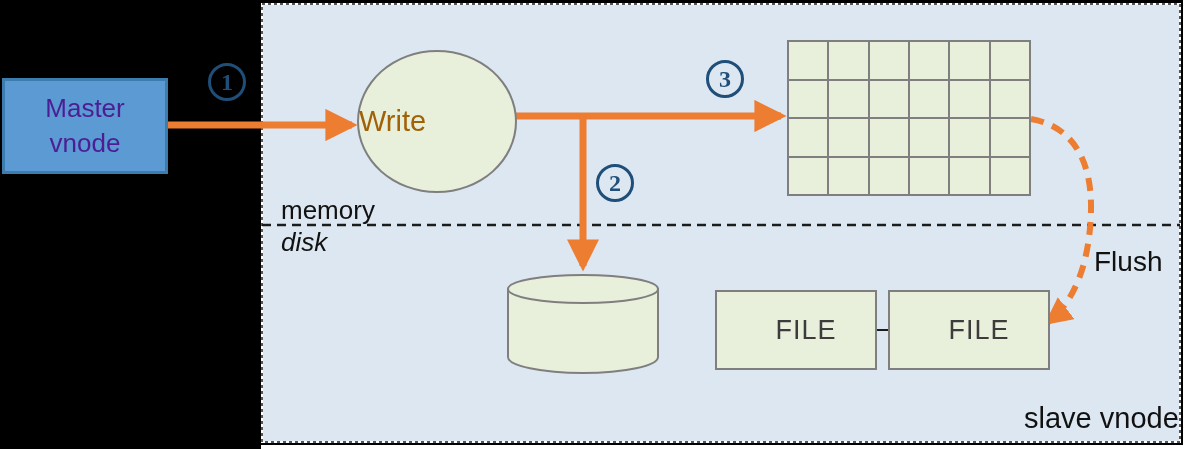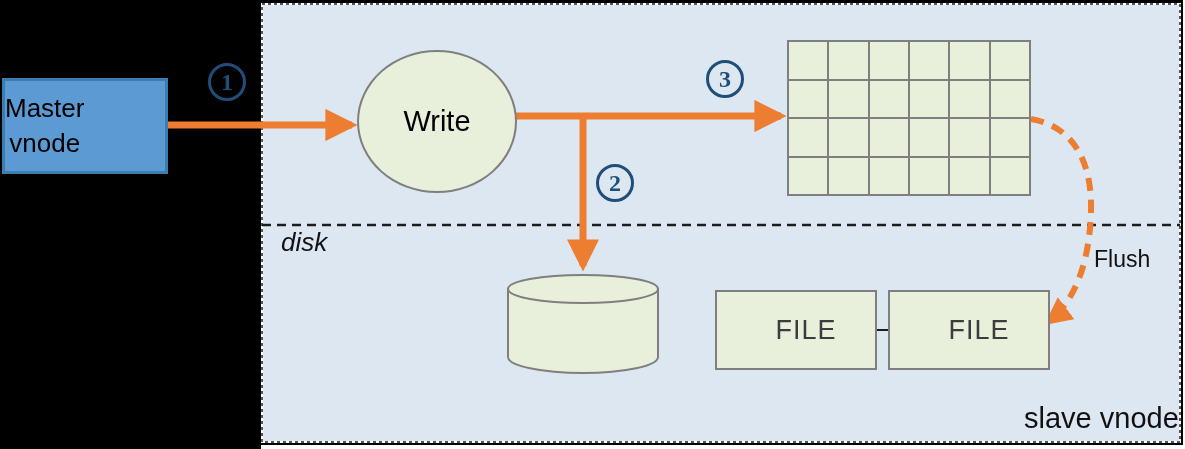--- a/index.html
+++ b/index.html
@@ -36,32 +36,32 @@
   .arrowhead{fill:var(--arrow-orange,#ed7d31);}
   .divider{stroke:#1c1c1c;stroke-width:2.5;stroke-dasharray:9 6;fill:none;}
   .thinline{stroke:#1c1c1c;stroke-width:2;fill:none;}
   .shape-fill{fill:var(--node-fill,#e8efda);stroke:var(--node-border,#7f7f7f);stroke-width:2;}
 
   
   .master-box{
     position:absolute;left:2px;top:78px;width:160px;height:90px;
     background:var(--master-fill,#5b9ad2);
     border:3px solid var(--master-border,#3b7dae);
-    display:flex;align-items:center;
-    color:#000000;font-size:26px;line-height:1.35;text-align:center;
+    display:flex;align-items:center;justify-content:center;
+    color:#4c1d95;font-size:26px;line-height:1.35;text-align:center;
     white-space:pre-line;
   }
   
   .write-ellipse{
     position:absolute;left:357px;top:50px;width:156px;height:139px;
     background:var(--node-fill,#e8efda);
     border:2px solid var(--node-border,#7f7f7f);
     border-radius:50%;
-    display:flex;align-items:center;justify-content:center;
-    font-size:29px;color:#000000;
+    display:flex;align-items:center;justify-content:flex-start;
+    font-size:29px;color:#a16207;
   }
   
   .step{
     position:absolute;width:32px;height:32px;
     border:3px solid var(--step-badge,#1f4e79);
     border-radius:50%;
     color:var(--step-badge,#1f4e79);
     font-family:"Liberation Serif","DejaVu Serif",serif;
     font-weight:bold;font-size:24px;
     display:flex;align-items:center;justify-content:center;
@@ -92,21 +92,21 @@
     font-size:27px;color:#3c3c3c;letter-spacing:1px;padding-left:20px;
   }
   .file1{left:715px;}
   .file2{left:888px;}
 
   
   .lbl{position:absolute;color:#111;}
   .lbl-memory{left:281px;top:195px;font-size:26px;}
   .lbl-disk{left:281px;top:227px;font-size:26px;font-style:italic;}
   .lbl-wal{left:508px;top:396px;width:150px;text-align:center;font-size:27px;color:#222;}
-  .lbl-flush{left:1094px;top:246px;font-size:23px;}
+  .lbl-flush{left:1094px;top:246px;font-size:28px;}
   .lbl-slave{left:1024px;top:402px;font-size:29px;}
 </style>
 </head>
 <body>
 
 <div class="stage">
 
   <div class="panel"></div>
   <div class="white-strip-bottom"></div>
   <div class="white-strip-right"></div>
@@ -175,17 +175,18 @@
       <div class="cell"></div>
     </div>
 
   <div class="file-box file1">
     <span>FILE</span>
   </div>
   <div class="file-box file2">
     <span>FILE</span>
   </div>
 
+  <div class="lbl lbl-memory">memory</div>
   <div class="lbl lbl-disk">disk</div>
   <div class="lbl lbl-flush">Flush</div>
   <div class="lbl lbl-slave">slave vnode</div>
 
 </div>
 
 </body></html>

